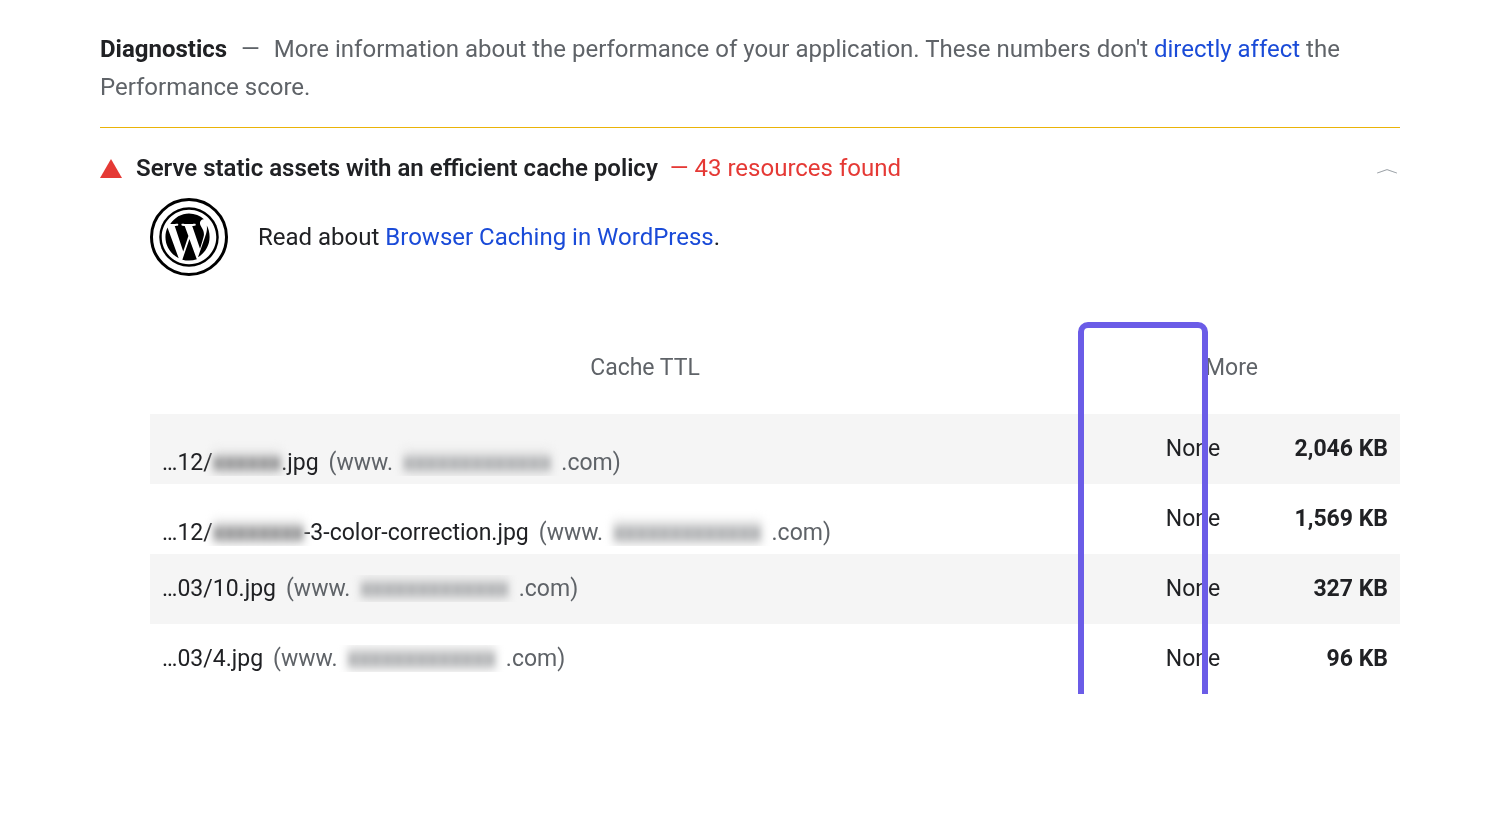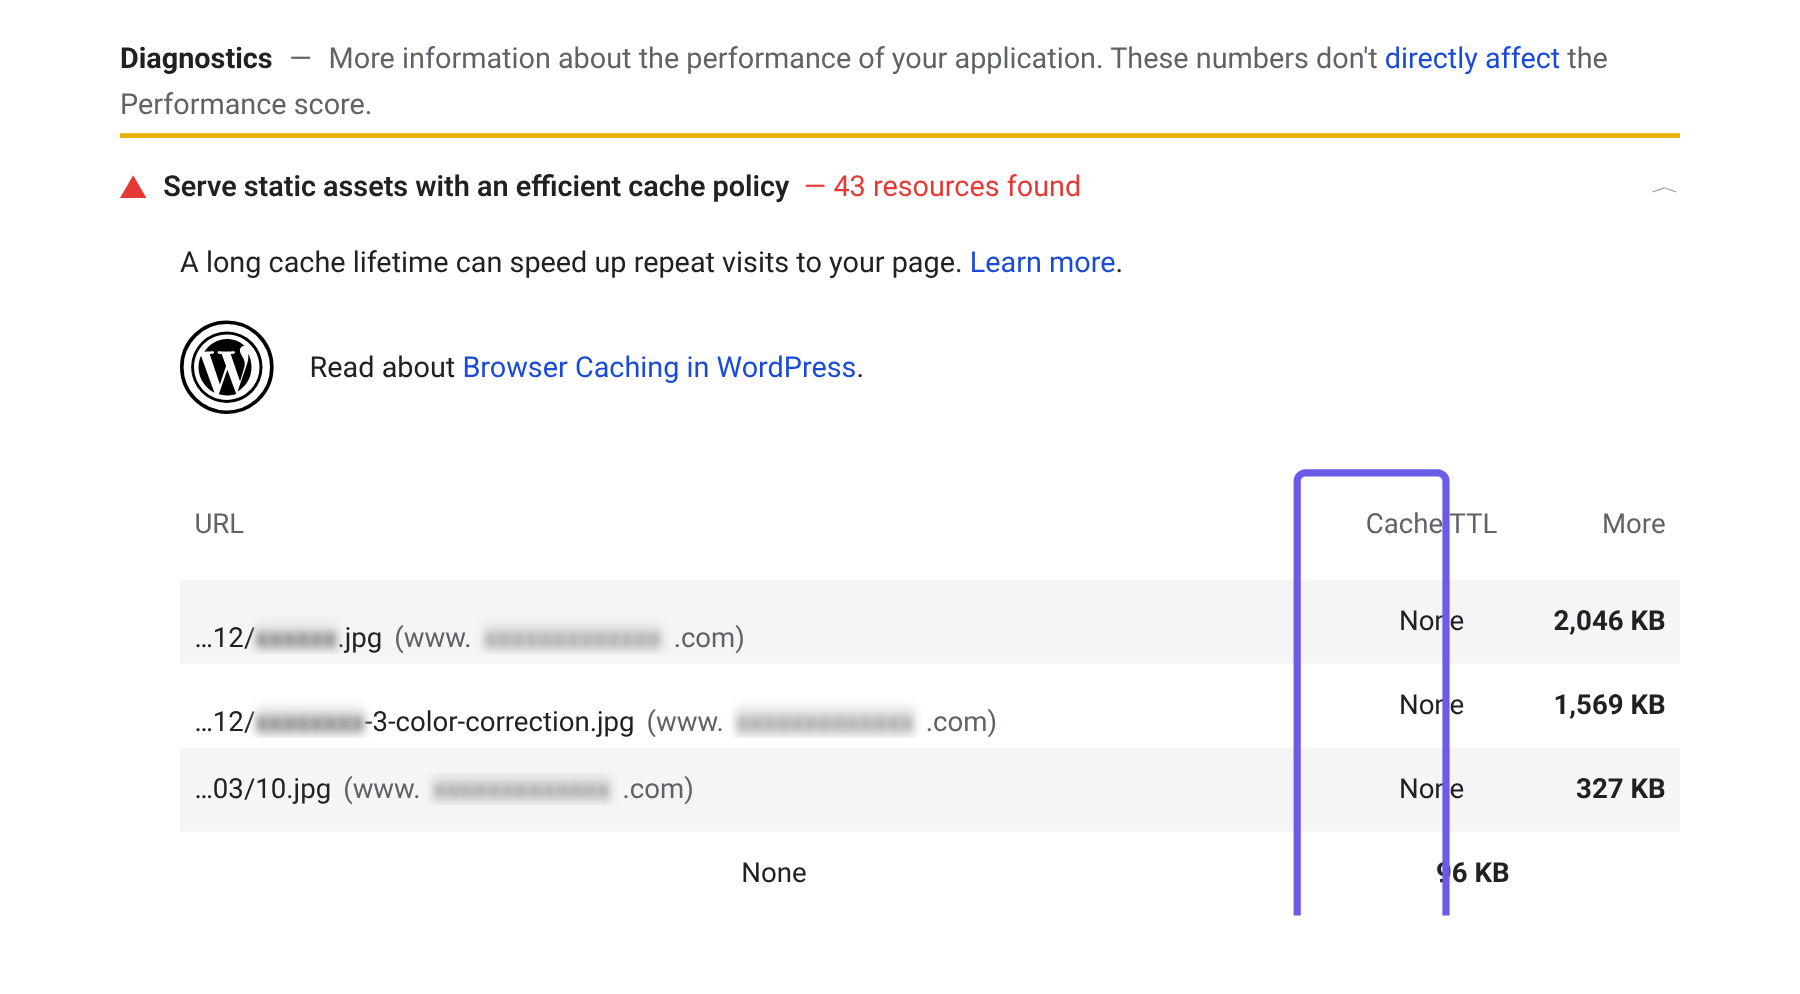--- a/index.html
+++ b/index.html
@@ -6,22 +6,22 @@
   body {
     font-family: Roboto, "Helvetica Neue", Arial, sans-serif;
     background: #fff;
     color: #202124;
     width: 1500px;
     padding: 30px 100px 0 100px;
   }
   .diag-header {
     font-size: 24px;
     line-height: 1.6;
-    padding-bottom: 4px;
-    border-bottom: 4px solid #eab308;
+    padding-bottom: 20px;
+    border-bottom: 1px solid #eab308;
     margin-bottom: 10px;
   }
   .diag-title {
     font-weight: 700;
     color: #202124;
   }
   .diag-dash { color: #5f6368; margin: 0 8px; }
   .diag-desc { color: #5f6368; }
   .diag-link { color: #1a4bd8; text-decoration: none; }
   .audit-row {
@@ -127,40 +127,36 @@
   <div>
     <span class="audit-title">Serve static assets with an efficient cache policy</span>
     <span class="audit-count">
       <span class="dash">—</span><span>43 resources found</span>
     </span>
   </div>
   <div class="chev">︿</div>
 </div>
 
 <div class="audit-body">
-  <p class="explain">
-    <span>A long cache lifetime can speed up repeat visits to your page. </span><a href="#" class="diag-link">Learn more</a><span>.</span>
-  </p>
 
   <div class="wp-row">
     <div class="wp-logo">
       <svg viewBox="0 0 100 100">
         <circle cx="50" cy="50" r="48" fill="#000"></circle>
         <path fill="#fff" d="M50 6C25.7 6 6 25.7 6 50s19.7 44 44 44 44-19.7 44-44S74.3 6 50 6zm-38 44c0-5.5 1.2-10.7 3.3-15.4l18.1 49.7C20.8 77.7 12 65 12 50zm38 38c-3.7 0-7.3-.5-10.7-1.5l11.4-33.1 11.7 32c.1.2.2.4.3.6-4 1.3-8.3 2-12.7 2zm5.2-55.8c2.3-.1 4.3-.4 4.3-.4 2-.2 1.8-3.2-.2-3.1 0 0-6.1.5-10.1.5-3.7 0-9.9-.5-9.9-.5-2-.1-2.3 3-.2 3.1 0 0 1.9.2 4 .4l5.9 16.2-8.3 24.9L27 32.2c2.3-.1 4.3-.4 4.3-.4 2-.2 1.8-3.2-.2-3.1 0 0-6.1.5-10.1.5h-1.2C26.6 18.6 37.6 12 50 12c9.3 0 17.7 3.5 24.1 9.3h-.5c-3.5 0-6 3-6 6.3 0 2.9 1.7 5.4 3.5 8.3 1.4 2.4 3 5.4 3 9.8 0 3-1.2 6.6-2.7 11.5l-3.6 11.9-12.6-37zm28 17.8c0 13.9-7.5 26-18.7 32.6l11.6-33.6c2.2-5.4 2.9-9.8 2.9-13.6 0-1.4-.1-2.7-.3-3.9 2.9 5.4 4.5 11.5 4.5 18.5z"></path>
       </svg>
     </div>
     <div class="wp-text">
       <span>Read about </span><a href="#" class="diag-link">Browser Caching in WordPress</a><span>.</span>
     </div>
   </div>
 
   <div class="table-wrap">
     <div class="table">
       <div class="thead">
-        <div class="th-url">URL</div>
         <div class="th-ttl">
           <span>Cache TTL</span>
         </div>
         <div class="th-size">More</div>
       </div>
       <div class="tbody" id="tbody">
           <div class="trow">
             <div class="url-cell"><span class="url-path">…12/</span><span class="blur url-path">xxxxxx</span><span class="url-path">.jpg</span><span class="url-host">(www.</span><span class="blur url-host">xxxxxxxxxxxxx</span><span class="url-host">.com)</span></div>
             <div class="ttl-cell">None</div>
             <div class="size-cell">2,046 KB</div>
@@ -169,20 +165,21 @@
             <div class="url-cell"><span class="url-path">…12/</span><span class="blur url-path">xxxxxxxx</span><span class="url-path">-3-color-correction.jpg</span><span class="url-host">(www.</span><span class="blur url-host">xxxxxxxxxxxxx</span><span class="url-host">.com)</span></div>
             <div class="ttl-cell">None</div>
             <div class="size-cell">1,569 KB</div>
           </div>
           <div class="trow">
             <div class="url-cell"><span class="url-path">…03/10.jpg</span><span class="url-host">(www.</span><span class="blur url-host">xxxxxxxxxxxxx</span><span class="url-host">.com)</span></div>
             <div class="ttl-cell">None</div>
             <div class="size-cell">327 KB</div>
           </div>
           <div class="trow">
+            <div class="url-cell"><span class="url-path">…03/4.jpg</span><span class="url-host">(www.</span><span class="blur url-host">xxxxxxxxxxxxx</span><span class="url-host">.com)</span></div>
             <div class="ttl-cell">None</div>
             <div class="size-cell">96 KB</div>
           </div>
         </div>
     </div>
     <div class="ttl-highlight" id="hl" style="left: 928px; top: 0px; width: 130px; height: 392px;"></div>
   </div>
 </div>
 
 </body></html>

